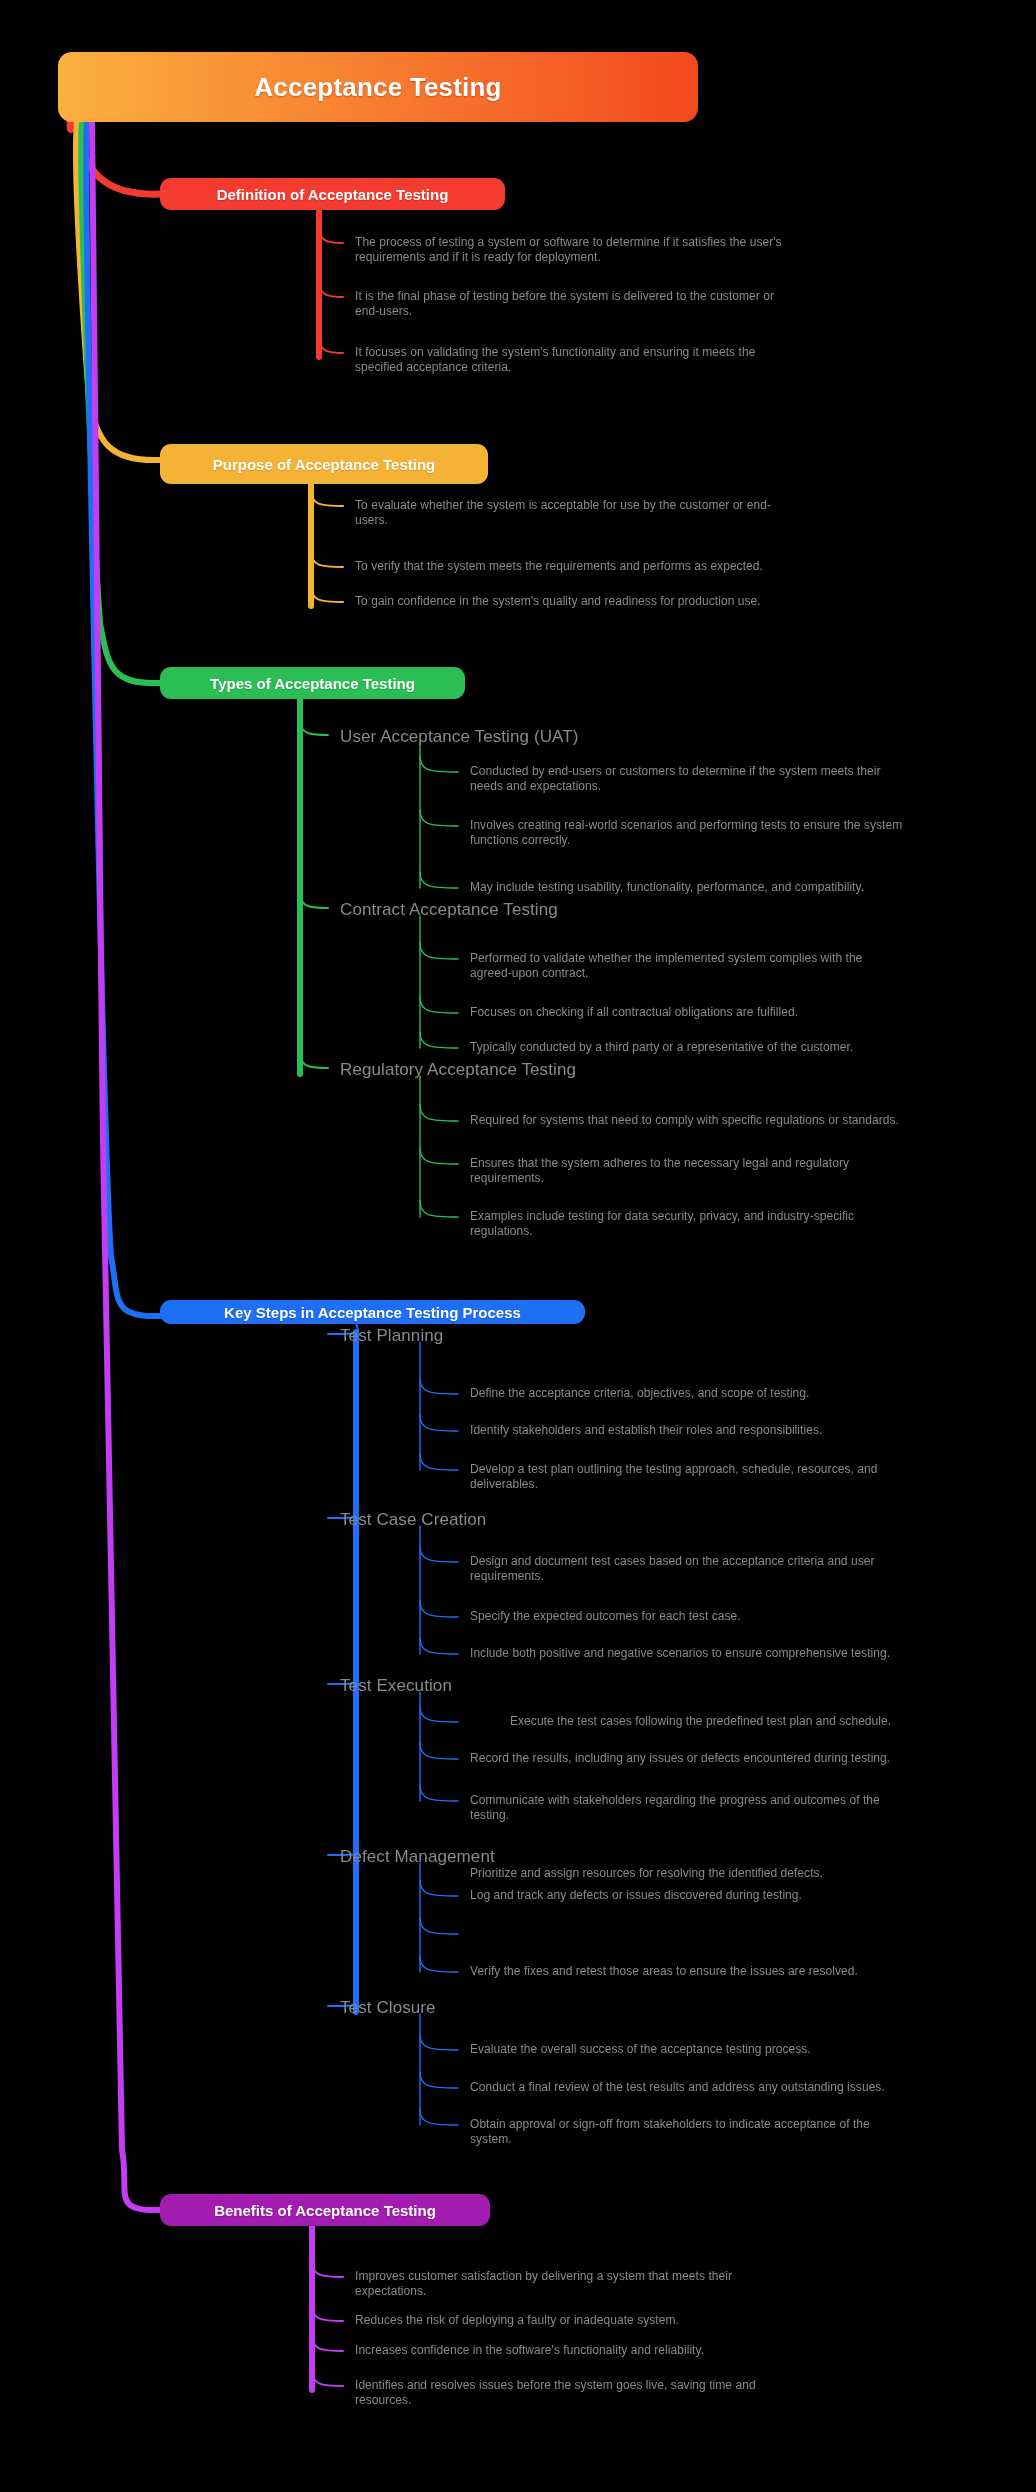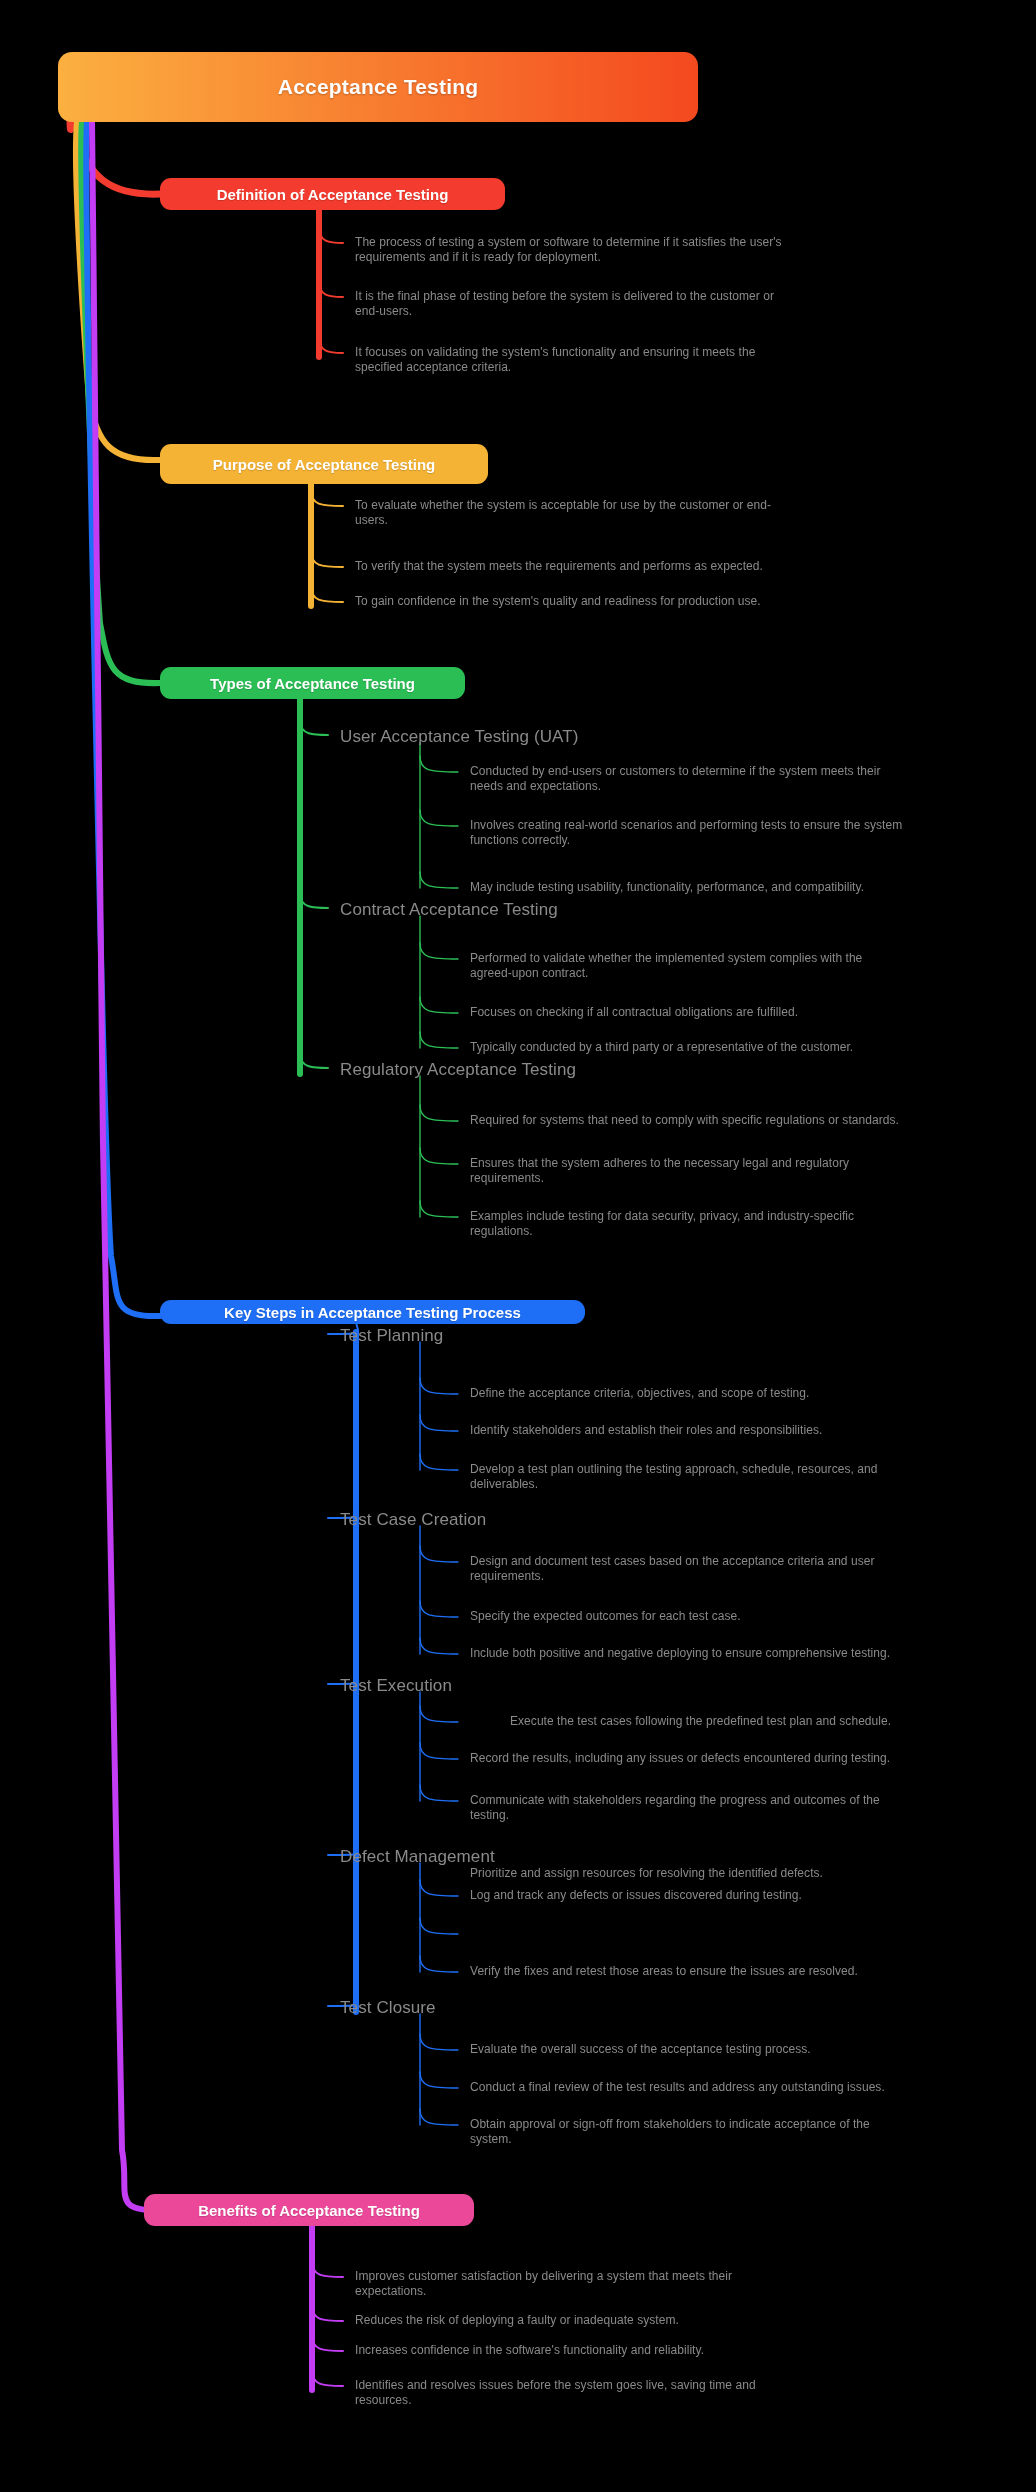--- a/index.html
+++ b/index.html
@@ -27,21 +27,21 @@
     display: flex;
     align-items: center;
     color: #ffffff;
     font-weight: bold;
     white-space: nowrap;
     z-index: 5;
   }
   .node.root {
     border-radius: 14px;
     justify-content: center;
-    font-size: 21px;
+    font-size: 26px;
     letter-spacing: .2px;
     text-shadow: 0 1px 2px rgba(0,0,0,.25);
   }
   .node.branch {
     border-radius: 11px;
     justify-content: center;
     font-size: 15px;
     padding: 12px 16px;
     text-shadow: 0 1px 1px rgba(0,0,0,.18);
   }
@@ -206,21 +206,21 @@
       </div>
       <div class="sublabel" style="left: 340px; top: 1510px;">Test Case Creation</div>
       <div class="leaf" style="left: 470px; top: 1554px; width: 540px;">
         <div>Design and document test cases based on the acceptance criteria and user</div>
         <div>requirements.</div>
       </div>
       <div class="leaf" style="left: 470px; top: 1609px; width: 540px;">
         <div>Specify the expected outcomes for each test case.</div>
       </div>
       <div class="leaf" style="left: 470px; top: 1646px; width: 540px;">
-        <div>Include both positive and negative deploying to ensure comprehensive testing.</div>
+        <div>Include both positive and negative scenarios to ensure comprehensive testing.</div>
       </div>
       <div class="sublabel" style="left: 340px; top: 1676px;">Test Execution</div>
       <div class="leaf" style="left: 470px; top: 1714px; width: 540px; padding-left: 40px;">
         <div>Execute the test cases following the predefined test plan and schedule.</div>
       </div>
       <div class="leaf" style="left: 470px; top: 1751px; width: 540px;">
         <div>Record the results, including any issues or defects encountered during testing.</div>
       </div>
       <div class="leaf" style="left: 470px; top: 1793px; width: 540px;">
         <div>Communicate with stakeholders regarding the progress and outcomes of the</div>
@@ -240,21 +240,21 @@
       <div class="leaf" style="left: 470px; top: 2042px; width: 540px;">
         <div>Evaluate the overall success of the acceptance testing process.</div>
       </div>
       <div class="leaf" style="left: 470px; top: 2080px; width: 540px;">
         <div>Conduct a final review of the test results and address any outstanding issues.</div>
       </div>
       <div class="leaf" style="left: 470px; top: 2117px; width: 540px;">
         <div>Obtain approval or sign-off from stakeholders to indicate acceptance of the</div>
         <div>system.</div>
       </div>
-      <div class="node branch" style="left: 144px; top: 2194px; min-width: 330px; height: 32px; background: #ec4899;">Benefits of Acceptance Testing</div>
+      <div class="node branch" style="left: 160px; top: 2194px; min-width: 330px; height: 32px; background: #a21caf;">Benefits of Acceptance Testing</div>
       <div class="leaf" style="left: 355px; top: 2269px; width: 540px;">
         <div>Improves customer satisfaction by delivering a system that meets their</div>
         <div>expectations.</div>
       </div>
       <div class="leaf" style="left: 355px; top: 2313px; width: 540px;">
         <div>Reduces the risk of deploying a faulty or inadequate system.</div>
       </div>
       <div class="leaf" style="left: 355px; top: 2343px; width: 540px;">
         <div>Increases confidence in the software's functionality and reliability.</div>
       </div>

